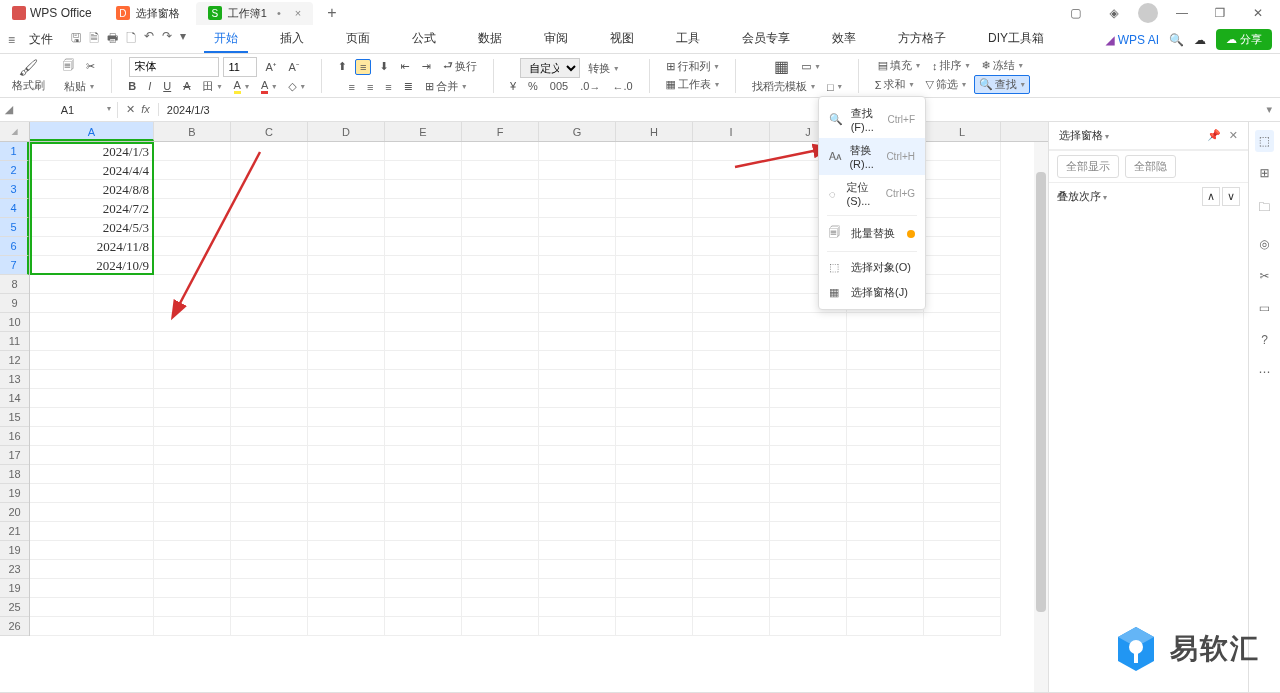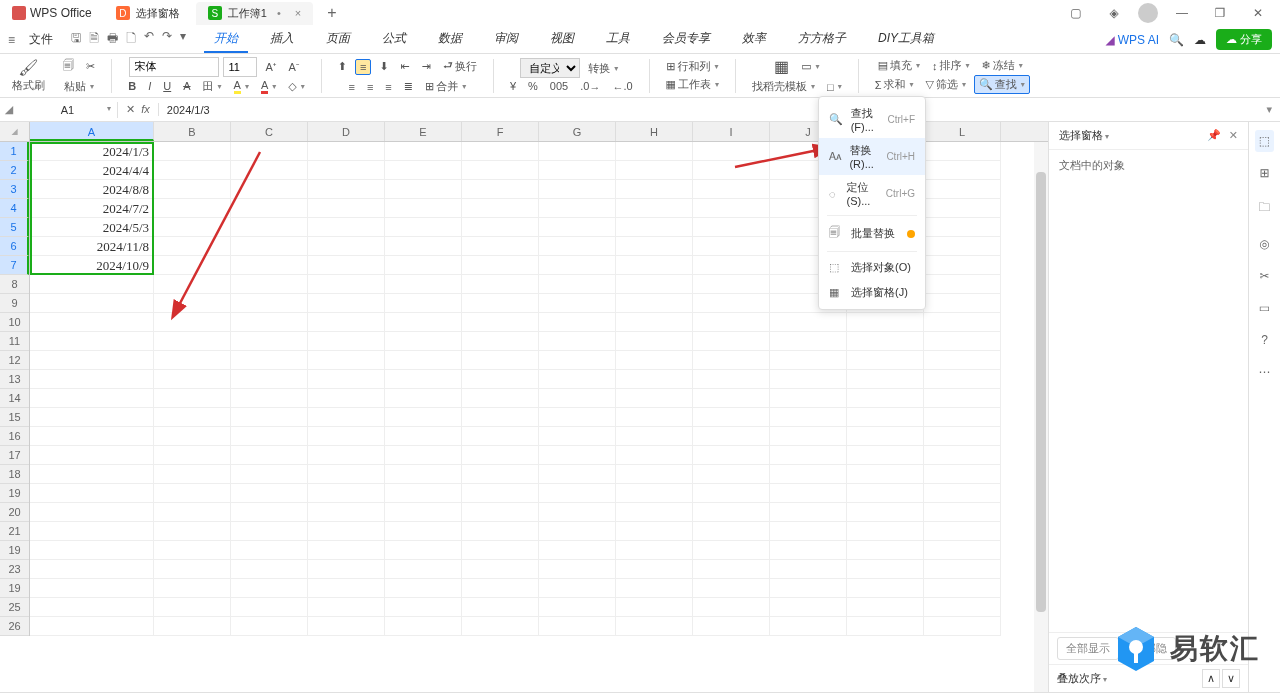--- a/index.html
+++ b/index.html
@@ -19,21 +19,21 @@
 .titlebar-right { margin-left: auto; display: flex; gap: 10px; align-items: center; padding-right: 4px; }
 .win-ctl { width: 28px; height: 20px; display: flex; align-items: center; justify-content: center; color: #666; cursor: pointer; }
 .avatar { width: 20px; height: 20px; border-radius: 50%; background: #ccc; display: inline-block; }
 
 
 .menubar { height: 28px; display: flex; align-items: center; padding: 0 8px; border-bottom: 1px solid #e0e0e0; font-size: 12px; }
 .menu-burger { margin-right: 6px; color: #666; }
 .menu-file { padding: 0 8px; }
 .menu-icons { display: flex; gap: 8px; padding: 0 10px; color: #666; }
 .menu-icons span { cursor: pointer; }
-.menu-tabs { display: flex; gap: 12px; margin-left: 8px; font-style: italic; }
+.menu-tabs { display: flex; gap: 22px; margin-left: 8px; }
 .menu-tab { padding: 4px 10px; cursor: pointer; }
 .menu-tab.active { color: #1a73e8; border-bottom: 2px solid #1a73e8; }
 .menubar-right { margin-left: auto; display: flex; align-items: center; gap: 10px; }
 .share-btn { background: #1aad19; color: #fff; padding: 3px 10px; border-radius: 4px; font-size: 11px; display: flex; align-items: center; gap: 3px; }
 
 
 .ribbon { height: 44px; border-bottom: 1px solid #e0e0e0; display: flex; align-items: center; padding: 2px 8px; gap: 6px; font-size: 11px; color: #555; }
 .ribbon-group { display: flex; flex-direction: column; align-items: center; gap: 1px; padding: 0 4px; }
 .ribbon-group.vert { flex-direction: column; }
 .ribbon-row { display: flex; align-items: center; gap: 4px; }
@@ -685,23 +685,20 @@
       <line x1="5" y1="25" x2="88" y2="8" stroke="#d32f2f" stroke-width="2.5" marker-end="url(#ah2)"></line>
     </svg>
   </div>
 
   <div class="right-panel">
     <div class="rp-header">
       <span class="dd">选择窗格</span>
       <span style="margin-right:8px;color:#888">📌</span>
       <span class="rp-close">✕</span>
     </div>
-    <div class="rp-body">
-      <span>文档中的对象</span>
-    </div>
     <div class="rp-footer">
       <span class="rp-btn">全部显示</span>
       <span class="rp-btn">全部隐</span>
     </div>
     <div class="rp-footer">
       <span class="dd">叠放次序</span>
       <div class="rp-nav">
         <span>∧</span>
         <span>∨</span>
       </div>

